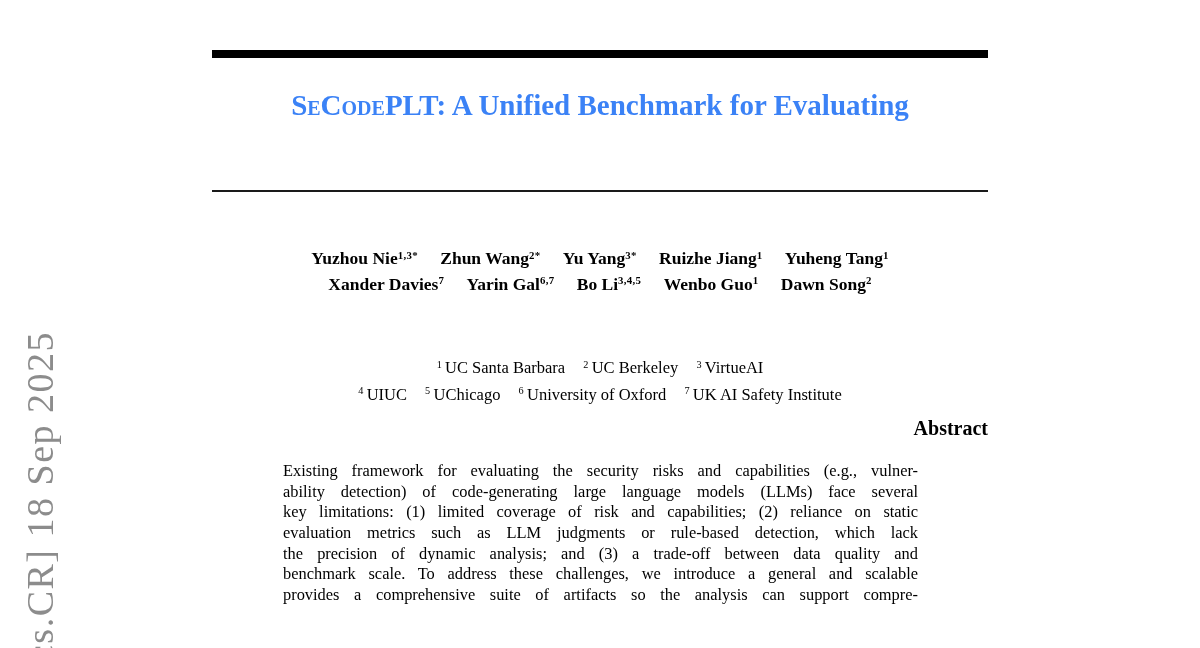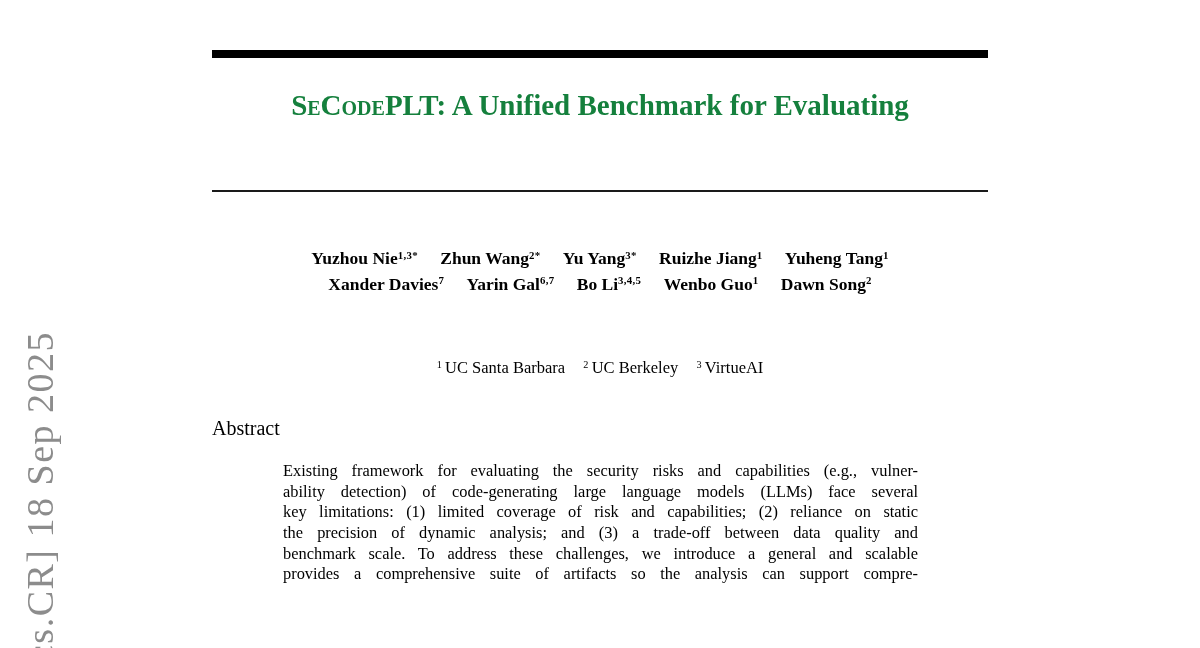--- a/index.html
+++ b/index.html
@@ -30,21 +30,21 @@
     width: 776px; height: 8px; background: #000000;
   }
   .rule-thin {
     position: absolute; left: 212px; top: 190px;
     width: 776px; height: 2px; background: #1a1a1a;
   }
 
   .title-block {
     position: absolute; left: 212px; top: 86px; width: 776px;
     text-align: center; font-weight: bold; font-size: 29px;
-    line-height: 39px; color: #15803d;
+    line-height: 39px; color: #3b82f6;
   }
   .title-line { white-space: nowrap; }
   .brand { font-variant: small-caps; }
 
   .authors-block {
     position: absolute; left: 212px; top: 247px; width: 776px;
     text-align: center; font-weight: bold; font-size: 17.5px;
     line-height: 23.5px;
   }
   .author { margin: 12px 9px; white-space: nowrap; }
@@ -56,21 +56,21 @@
 
   .affils-block {
     position: absolute; left: 212px; top: 312px; width: 776px;
     text-align: center; font-size: 16.5px; line-height: 24.5px; margin-top: 44px;
   }
   .affil { margin: 0 7px; white-space: nowrap; }
   .affil .sup { margin-right: 3px; }
 
   .abstract-heading {
     position: absolute; left: 212px; top: 417px; width: 776px;
-    text-align: left; font-weight: normal; font-size: 20px;
+    text-align: right; font-weight: bold; font-size: 20px;
   }
 
   .abstract-body {
     position: absolute; left: 283px; top: 461px; width: 635px;
     font-size: 16.4px;
   }
   .abs-line {
     line-height: 20.65px;
     text-align: justify;
     text-align-last: justify;
@@ -125,32 +125,44 @@
   <div class="affils-block">
     <div>
       
     
         <span class="affil"><span class="sup">1</span><span>UC Santa Barbara</span></span>
       
         <span class="affil"><span class="sup">2</span><span>UC Berkeley</span></span>
       
         <span class="affil"><span class="sup">3</span><span>VirtueAI</span></span>
       </div>
+    <div>
+      
+    
+        <span class="affil"><span class="sup">4</span><span>UIUC</span></span>
+      
+        <span class="affil"><span class="sup">5</span><span>UChicago</span></span>
+      
+        <span class="affil"><span class="sup">6</span><span>University of Oxford</span></span>
+      
+        <span class="affil"><span class="sup">7</span><span>UK AI Safety Institute</span></span>
+      </div>
   </div>
 
   <div class="abstract-heading">Abstract</div>
 
   <div class="abstract-body">
 
       <div class="abs-line"><span>Existing framework for evaluating the security risks and capabilities (e.g., vulner-</span></div>
 
       <div class="abs-line"><span>ability detection) of code-generating large language models (LLMs) face several</span></div>
 
       <div class="abs-line"><span>key limitations: (1) limited coverage of risk and capabilities; (2) reliance on static</span></div>
 
+      <div class="abs-line"><span>evaluation metrics such as LLM judgments or rule-based detection, which lack</span></div>
 
       <div class="abs-line"><span>the precision of dynamic analysis; and (3) a trade-off between data quality and</span></div>
 
       <div class="abs-line"><span>benchmark scale. To address these challenges, we introduce a general and scalable</span></div>
 
 
 
       <div class="abs-line"><span>provides a comprehensive suite of artifacts so the analysis can support compre-</span></div>
     </div>
 

